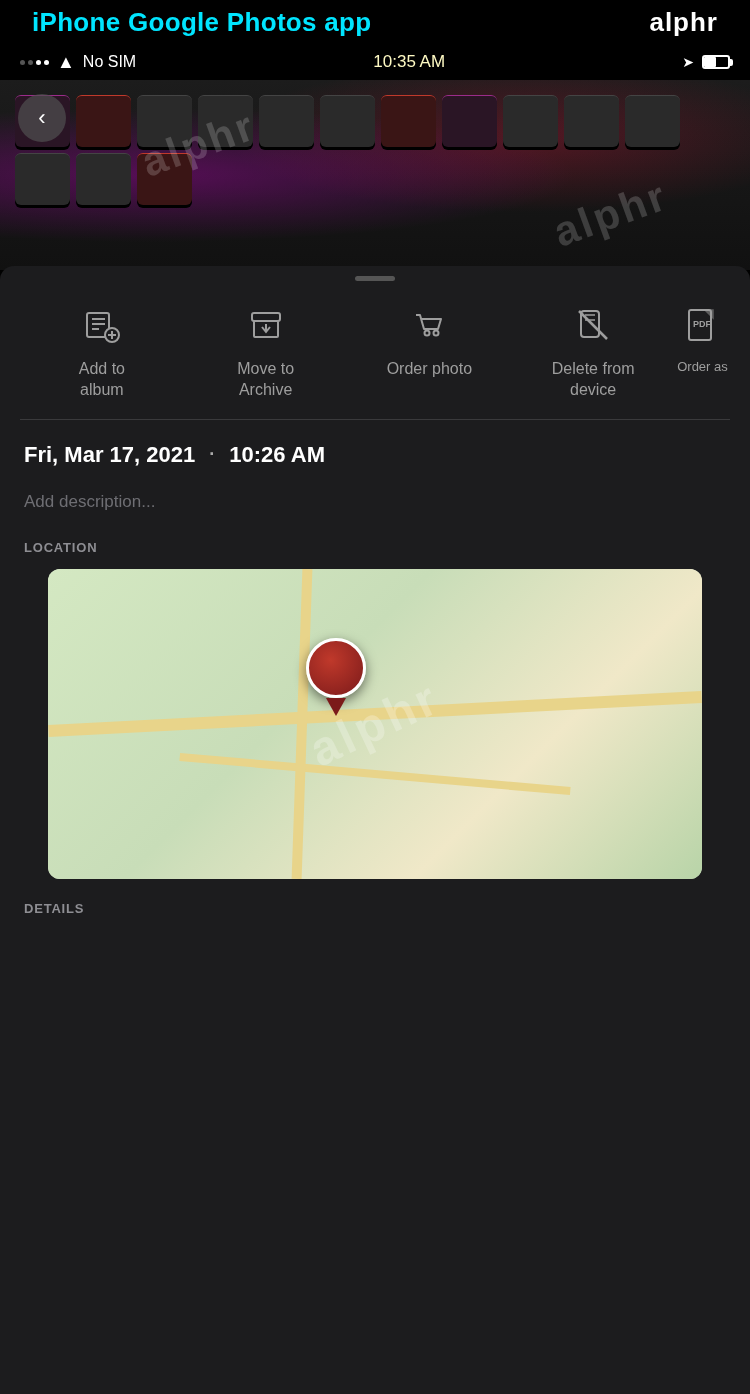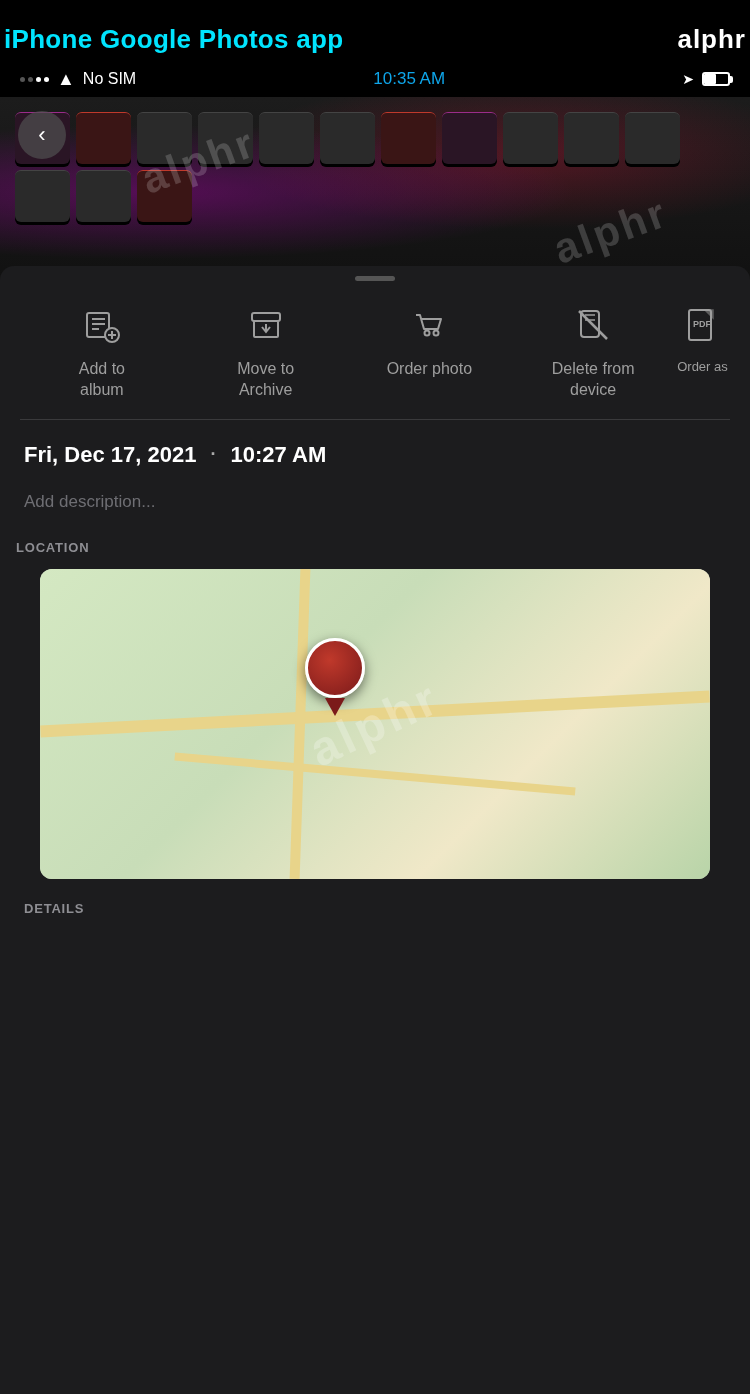--- a/index.html
+++ b/index.html
@@ -11,23 +11,22 @@
       overflow: hidden;
       position: relative;
     }
 
     
     .brand-bar {
       background: #000;
       display: flex;
       justify-content: space-between;
       align-items: center;
-      padding: 6px 4px;
+      padding: 6px 32px;
       height: 44px;
-      margin-top: 17px;
     }
     .brand-title {
       color: #00e5ff;
       font-size: 26px;
       font-weight: 600;
       letter-spacing: 0.3px;
     }
     .brand-logo {
       color: #fff;
       font-size: 26px;
@@ -54,21 +53,21 @@
     .status-dots {
       display: flex; gap: 3px;
     }
     .status-dot {
       width: 5px; height: 5px;
       border-radius: 50%;
       background: #fff;
     }
     .status-dot.dim { background: #555; }
     .wifi-icon { color: #fff; font-size: 18px; }
-    .status-center { color: #0ea5e9; font-size: 17px; font-weight: 500; }
+    .status-center { color: #fef9c3; font-size: 17px; font-weight: 500; }
     .status-right {
       display: flex; align-items: center; gap: 8px; color: #fff;
     }
     .location-arrow { font-size: 14px; }
     .battery {
       width: 28px; height: 14px;
       border: 2px solid #fff;
       border-radius: 3px;
       position: relative;
       display: flex; align-items: center;
@@ -209,21 +208,21 @@
     }
     .add-description {
       color: #6e6e73;
       font-size: 17px;
       margin-top: 24px;
       padding-bottom: 20px;
     }
 
     
     .location-section {
-      padding: 0 16px;
+      padding: 0 24px;
     }
     .location-header {
       display: flex;
       justify-content: space-between;
       align-items: center;
       margin-bottom: 14px;
     }
     .location-label {
       color: #8e8e93;
       font-size: 13px;
@@ -509,23 +508,23 @@
       </div>
       <span class="action-label-partial">Order as</span>
     </div>
 
   </div>
 
   <div class="divider"></div>
 
   <div class="date-section">
     <div class="date-time">
-      <span>Fri, Dec 17, 2021</span>
+      <span>Fri, Mar 17, 2021</span>
       <span class="date-dot">·</span>
-      <span>10:27 AM</span>
+      <span>10:26 AM</span>
     </div>
     <div class="add-description">Add description...</div>
   </div>
 
   <div class="location-section">
     <div class="location-header">
       <span class="location-label">LOCATION</span>
     </div>
 
     <div class="map-container">

